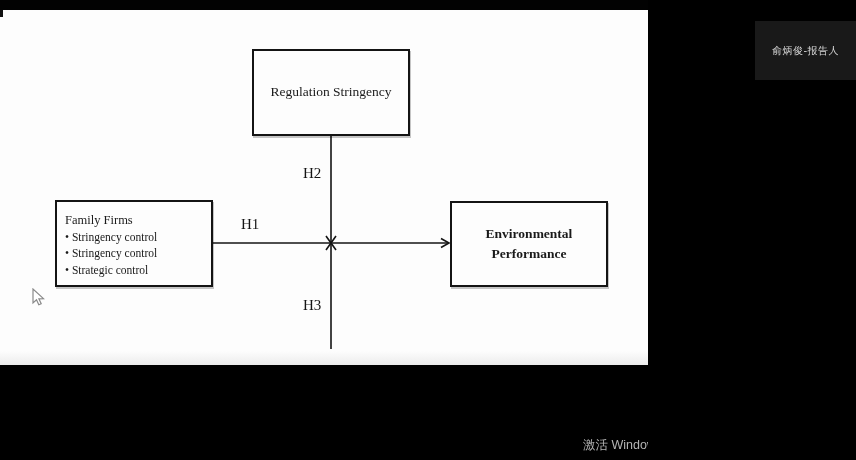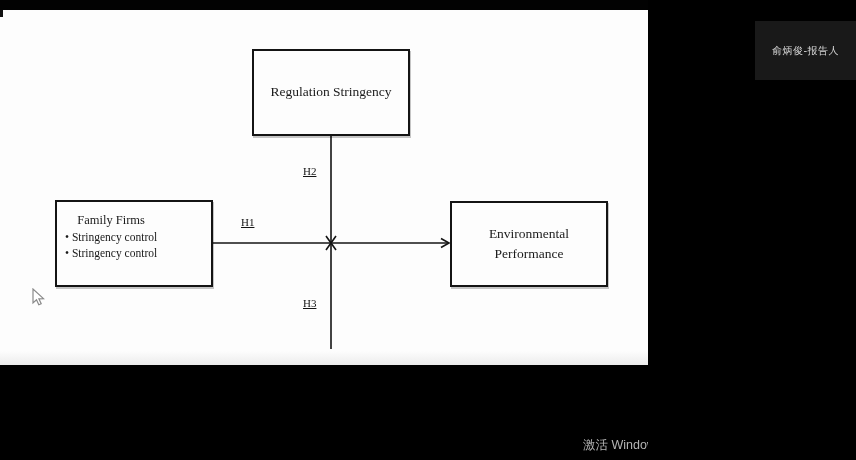--- a/index.html
+++ b/index.html
@@ -23,30 +23,30 @@
   
   .dbox {
     position: absolute; border: 2px solid #141414; background: #fdfdfd;
     box-shadow: 1px 2px 0 rgba(0,0,0,0.22);
     display: flex; align-items: center; justify-content: center;
     text-align: center; color: #1a1a1a;
   }
   .dbox .center-label { font-size: 13.5px; line-height: 1.5; padding: 0 14px; }
   .box-regulation   { left: 252px; top: 39px;  width: 158px; height: 87px; }
   .box-family       { left: 55px;  top: 190px; width: 158px; height: 87px;
-                      align-items: flex-start; justify-content: flex-start; text-align: center; }
-  .box-environment  { left: 450px; top: 191px; width: 158px; height: 86px; }
+                      align-items: flex-start; justify-content: flex-start; text-align: left; }
+  .box-environment  { left: 450px; top: 191px; width: 158px; height: 86px; font-weight: bold; }
   .box-competition  { left: 252px; top: 339px; width: 159px; height: 84px; }
   .family-inner { padding: 10px 6px 0 8px; }
   .family-title { font-size: 12.5px; line-height: 1.35; color: #1a1a1a; }
   .family-bullet { font-size: 11.5px; line-height: 1.42; color: #1a1a1a; white-space: nowrap; }
   
   .connectors { position: absolute; left: 0; top: 0; width: 648px; height: 439px; }
   
-  .hlabel { position: absolute; font-size: 11px; color: #141414; text-decoration: underline; }
+  .hlabel { position: absolute; font-size: 15px; color: #141414; }
   .hlabel-h1 { left: 241px; top: 206px; }
   .hlabel-h2 { left: 303px; top: 155px; }
   .hlabel-h3 { left: 303px; top: 287px; }
   
   .watermark {
     position: absolute; left: 583px; top: 427px; font-size: 12.5px;
     color: #b4b4b4; font-family: "Liberation Sans", "DejaVu Sans", sans-serif;
     white-space: nowrap;
   }
   
@@ -89,20 +89,21 @@
 
     <div class="dbox box-regulation">
       <div class="center-label">Regulation Stringency</div>
     </div>
 
     <div class="dbox box-family">
       <div class="family-inner">
         <div class="family-title">Family Firms</div>
         <div class="family-bullet">• Stringency control</div>
         <div class="family-bullet">• Stringency control</div>
+        <div class="family-bullet">• Strategic control</div>
       </div>
     </div>
 
     <div class="dbox box-environment">
       <div class="center-label">Environmental Performance</div>
     </div>
 
 
     <div class="hlabel hlabel-h1">H1</div>
     <div class="hlabel hlabel-h2">H2</div>

